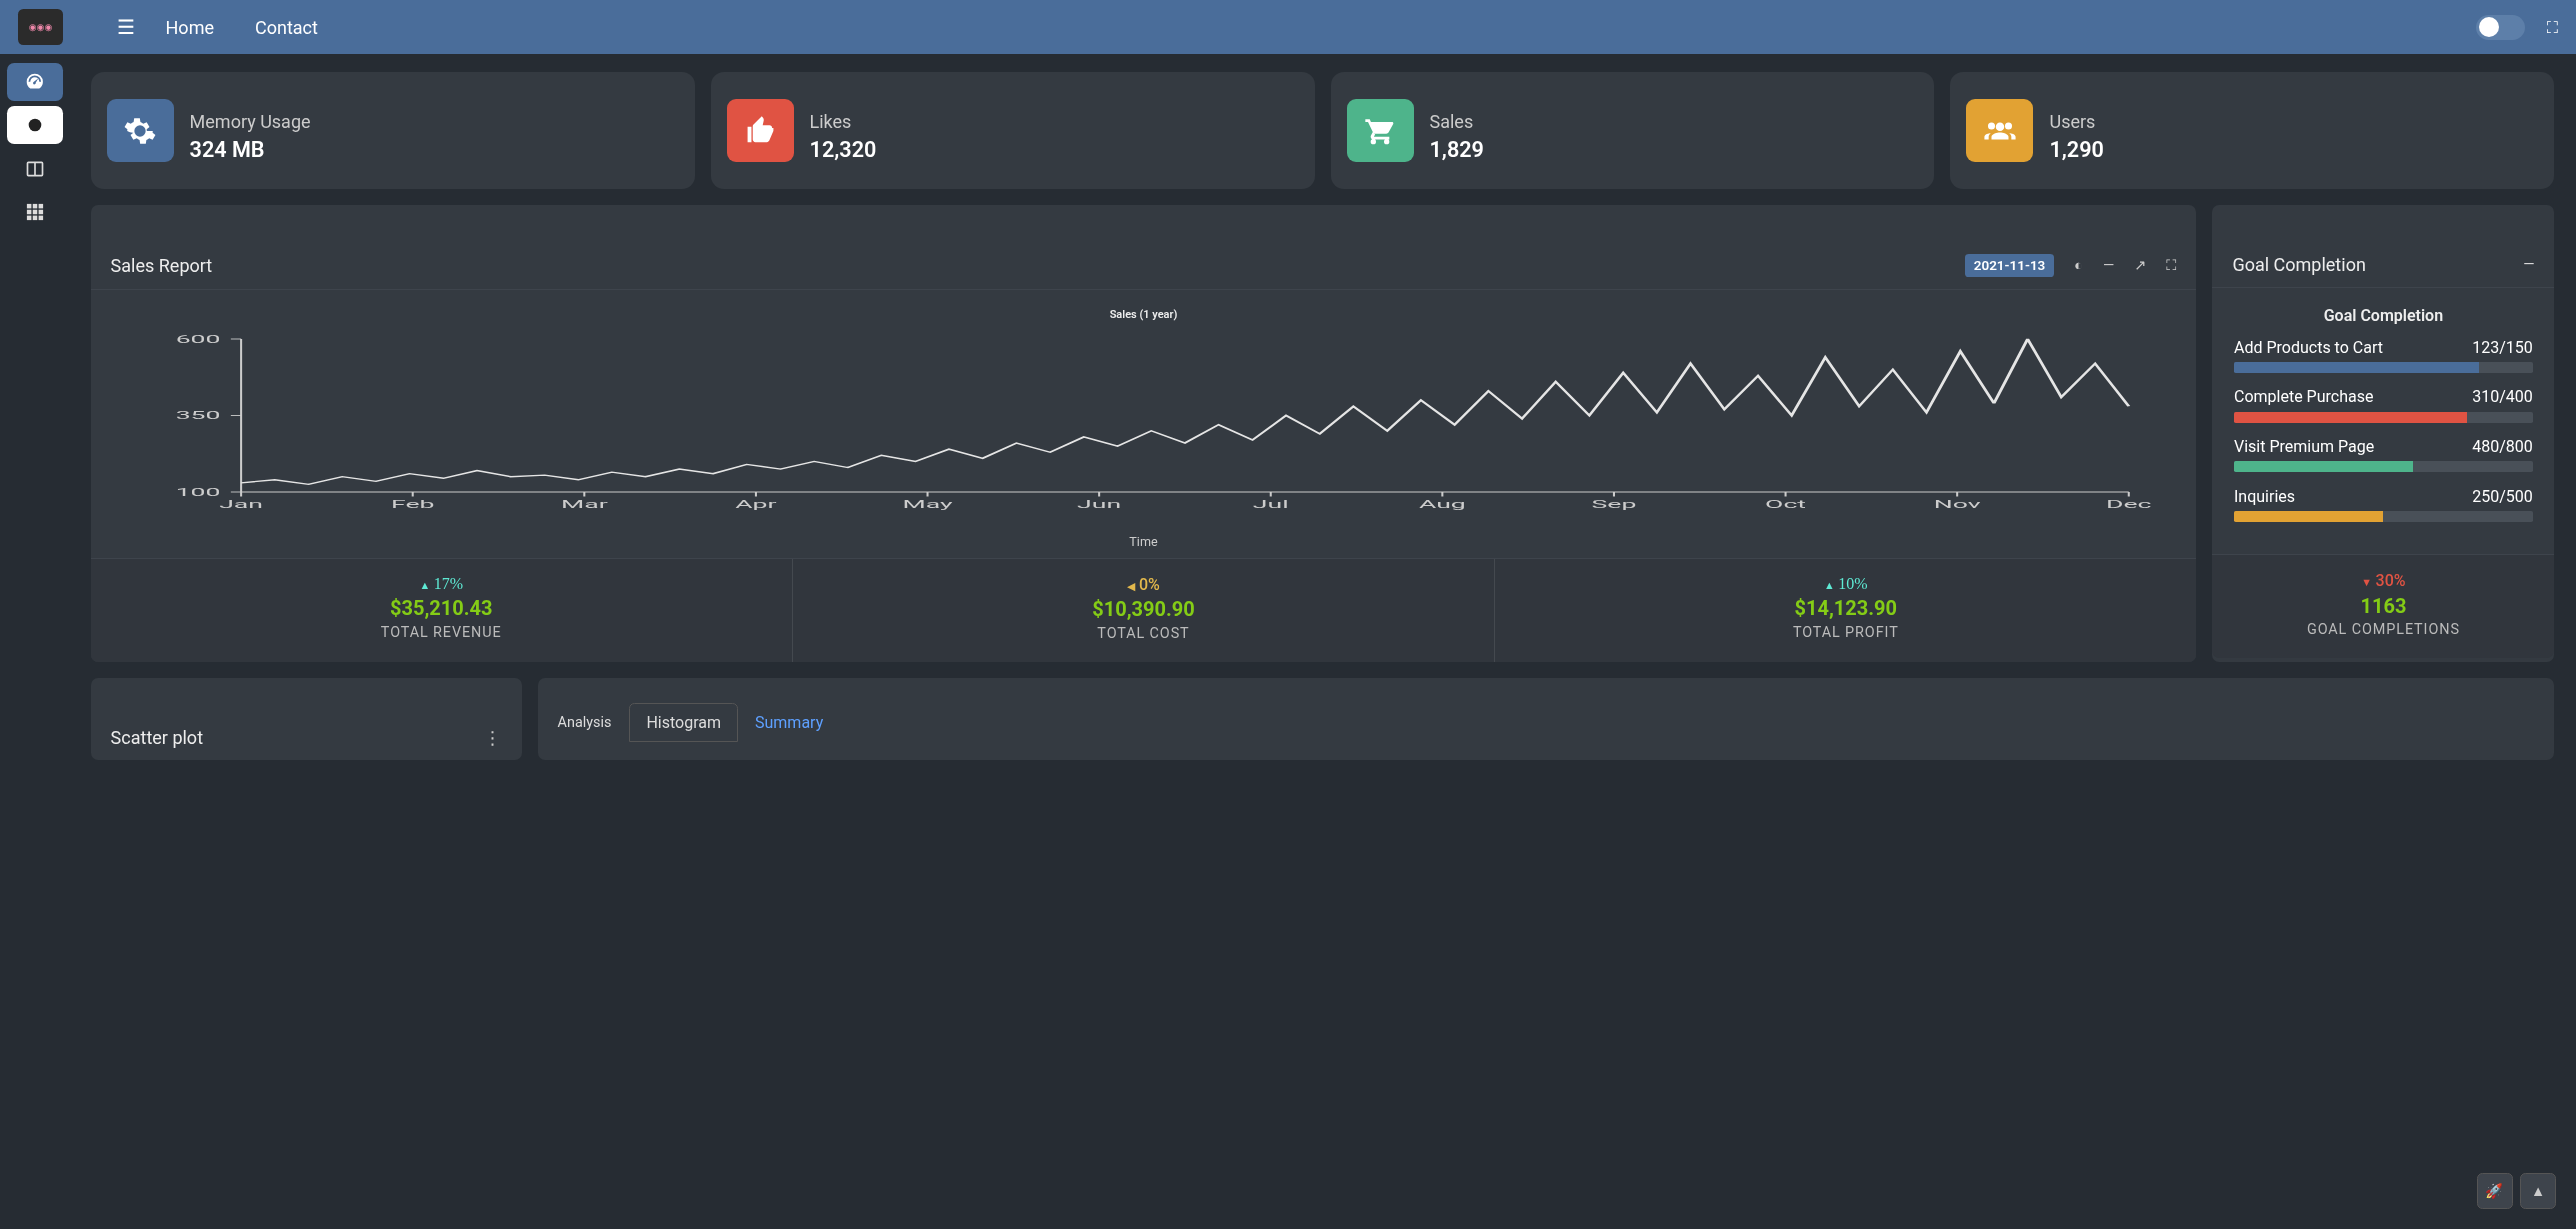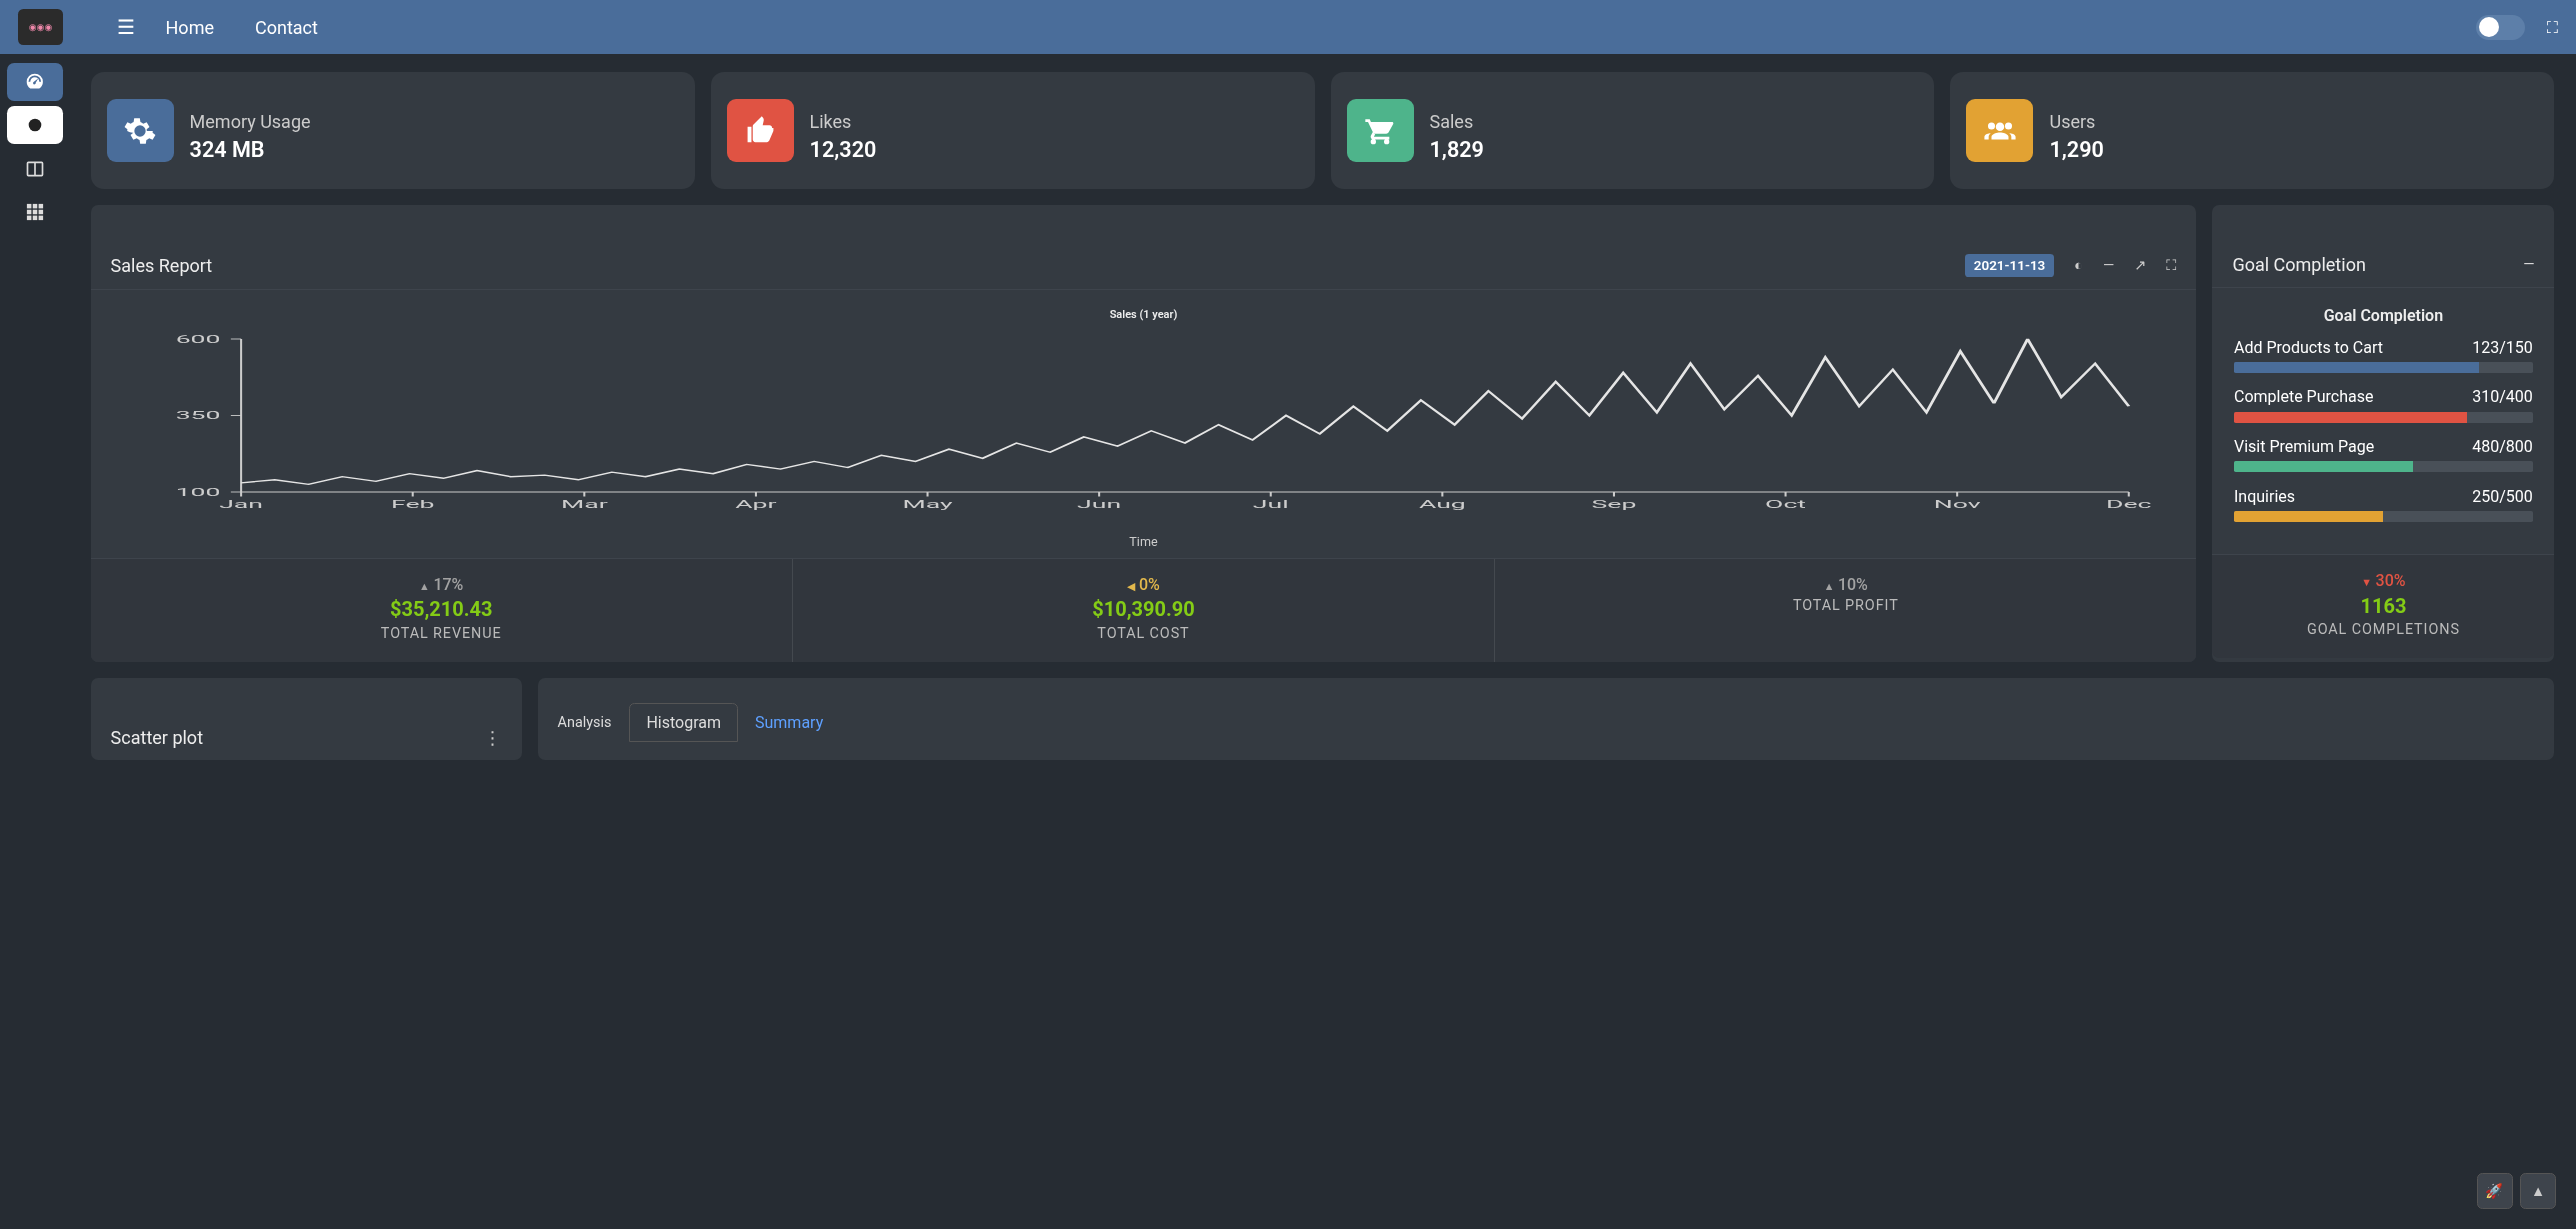--- a/index.html
+++ b/index.html
@@ -47,21 +47,21 @@
 .chart-title { text-align:center; color:#eee; font-weight:600; font-size:11px; margin-bottom:9px; }
 .chartbox { position:relative; height:198px; }
 .chartbox svg { width:100%; height:100%; }
 
 .sales-footer { display:flex; background:#31363d; border-top:0.9px solid #3e444c; border-radius:0 0 7.2px 7.2px; }
 .sf-cell { flex:1; text-align:center; padding:16px 0 20px 0; border-right:0.9px solid #44494f; }
 .sf-cell:last-child { border-right:none; }
 .sf-pct { font-size:16px; font-weight:500; }
 .sf-val { color:#84cc16; font-size:20px; font-weight:700; margin-top:3.6px; }
 .sf-lab { color:#bbb; font-size:14.4px; margin-top:3.6px; letter-spacing:0.9px; }
-.pct-green { color:#a3a3a3; }
+.pct-green { color:#5eead4;font-family:Liberation Serif, serif; }
 .pct-yellow { color:#e2b84c; }
 .caret-up::before { content:"▲"; font-size:10.8px; margin-right:3.6px; }
 .caret-left::before { content:"◀"; font-size:10.8px; margin-right:3.6px; }
 .caret-down::before { content:"▼"; font-size:10.8px; margin-right:3.6px; }
 
 .goal-body { padding: 18px 21.6px; }
 .goal-title { text-align:center; color:#eee; font-weight:600; font-size:16px; margin-bottom:12.6px; }
 .goal-item { margin-bottom:14.4px; }
 .goal-top { display:flex; justify-content:space-between; color:#ffffff; font-size:16px; margin-bottom:5.4px; }
 .bar { height:10.8px; background:#495058; border-radius:1.8px; overflow:hidden; }
@@ -248,20 +248,21 @@
             <div class="sf-val">$35,210.43</div>
             <div class="sf-lab">TOTAL REVENUE</div>
           </div>
           <div class="sf-cell">
             <div class="sf-pct pct-yellow caret-left">0%</div>
             <div class="sf-val">$10,390.90</div>
             <div class="sf-lab">TOTAL COST</div>
           </div>
           <div class="sf-cell">
             <div class="sf-pct pct-green caret-up">10%</div>
+            <div class="sf-val">$14,123.90</div>
             <div class="sf-lab">TOTAL PROFIT</div>
           </div>
         </div>
       </div>
 
       <div class="panel goal-panel">
         <div class="panel-h">
           <span class="title">Goal Completion</span>
           <span class="tool">—</span>
         </div>

